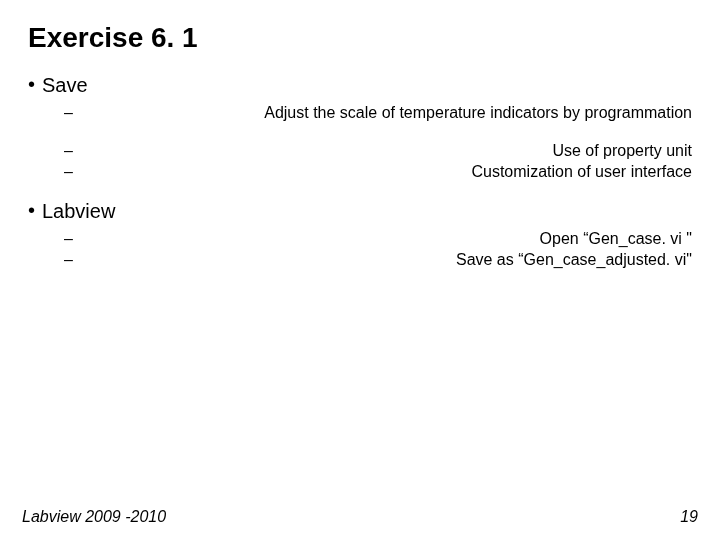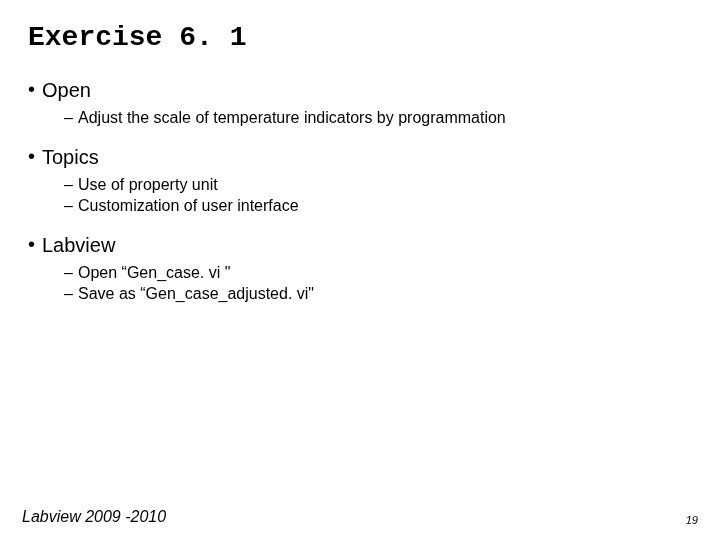--- a/index.html
+++ b/index.html
@@ -7,22 +7,21 @@
   body {
     font-family: Arial, Helvetica, sans-serif;
     background: #ffffff;
     color: #000000;
     position: relative;
     padding: 22px 28px 0 28px;
   }
   .title {
     font-size: 28px;
     font-weight: bold;
-    margin-bottom: 26px;
-    font-family: Liberation Mono, monospace;
+    margin-bottom: 20px;
   }
   .section {
     margin-bottom: 18px;
   }
   .section-head {
     font-size: 20px;
     font-weight: normal;
     position: relative;
     padding-left: 14px;
     margin-bottom: 6px;
@@ -36,56 +35,56 @@
     line-height: 1;
   }
   .subitems {
     padding-left: 36px;
   }
   .subitem {
     font-size: 16px;
     line-height: 1.28;
     position: relative;
     padding-left: 14px;
+    text-align: right;
   }
   .subitem::before {
     content: "–";
     position: absolute;
     left: 0;
     top: 0;
   }
   .footer-left {
     position: absolute;
     left: 22px;
     bottom: 14px;
     font-size: 16px;
     font-style: italic;
   }
   .footer-right {
     position: absolute;
     right: 22px;
     bottom: 14px;
-    font-size: 11px;
+    font-size: 16px;
     font-style: italic;
   }
 </style>
 </head>
 <body>
 
 <div class="title">Exercise 6. 1</div>
 
 <div class="section">
-  <div class="section-head">Open</div>
+  <div class="section-head">Save</div>
   <div class="subitems">
     <div class="subitem">Adjust the scale of temperature indicators by programmation</div>
   </div>
 </div>
 
 <div class="section">
-  <div class="section-head">Topics</div>
   <div class="subitems">
     <div class="subitem">Use of property unit</div>
     <div class="subitem">Customization of user interface</div>
   </div>
 </div>
 
 <div class="section">
   <div class="section-head">Labview</div>
   <div class="subitems">
     <div class="subitem">Open “Gen_case. vi "</div>

